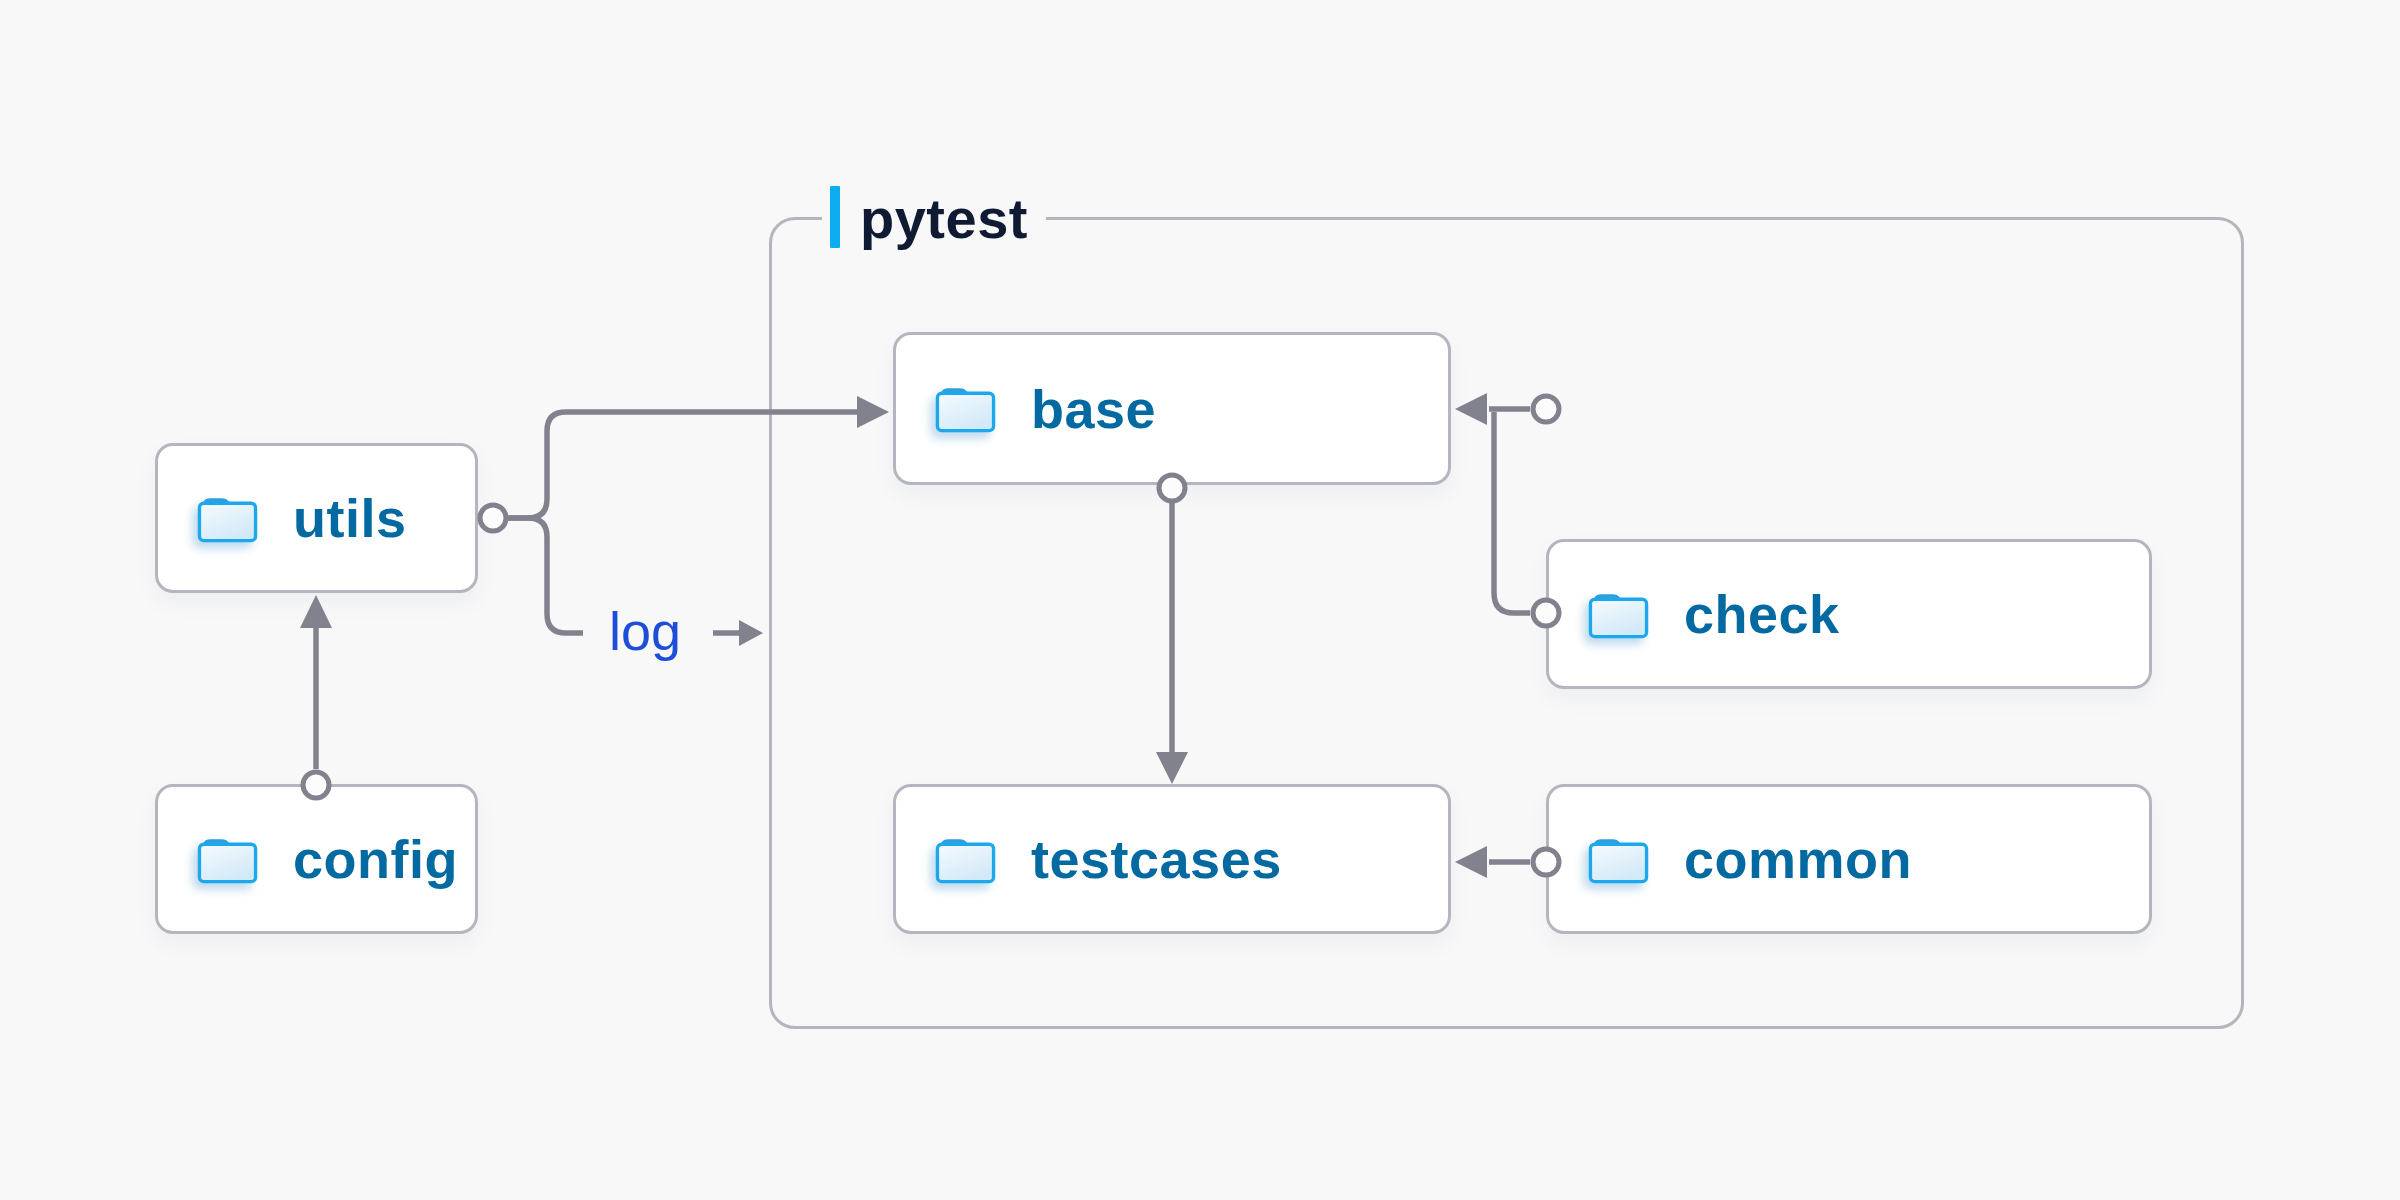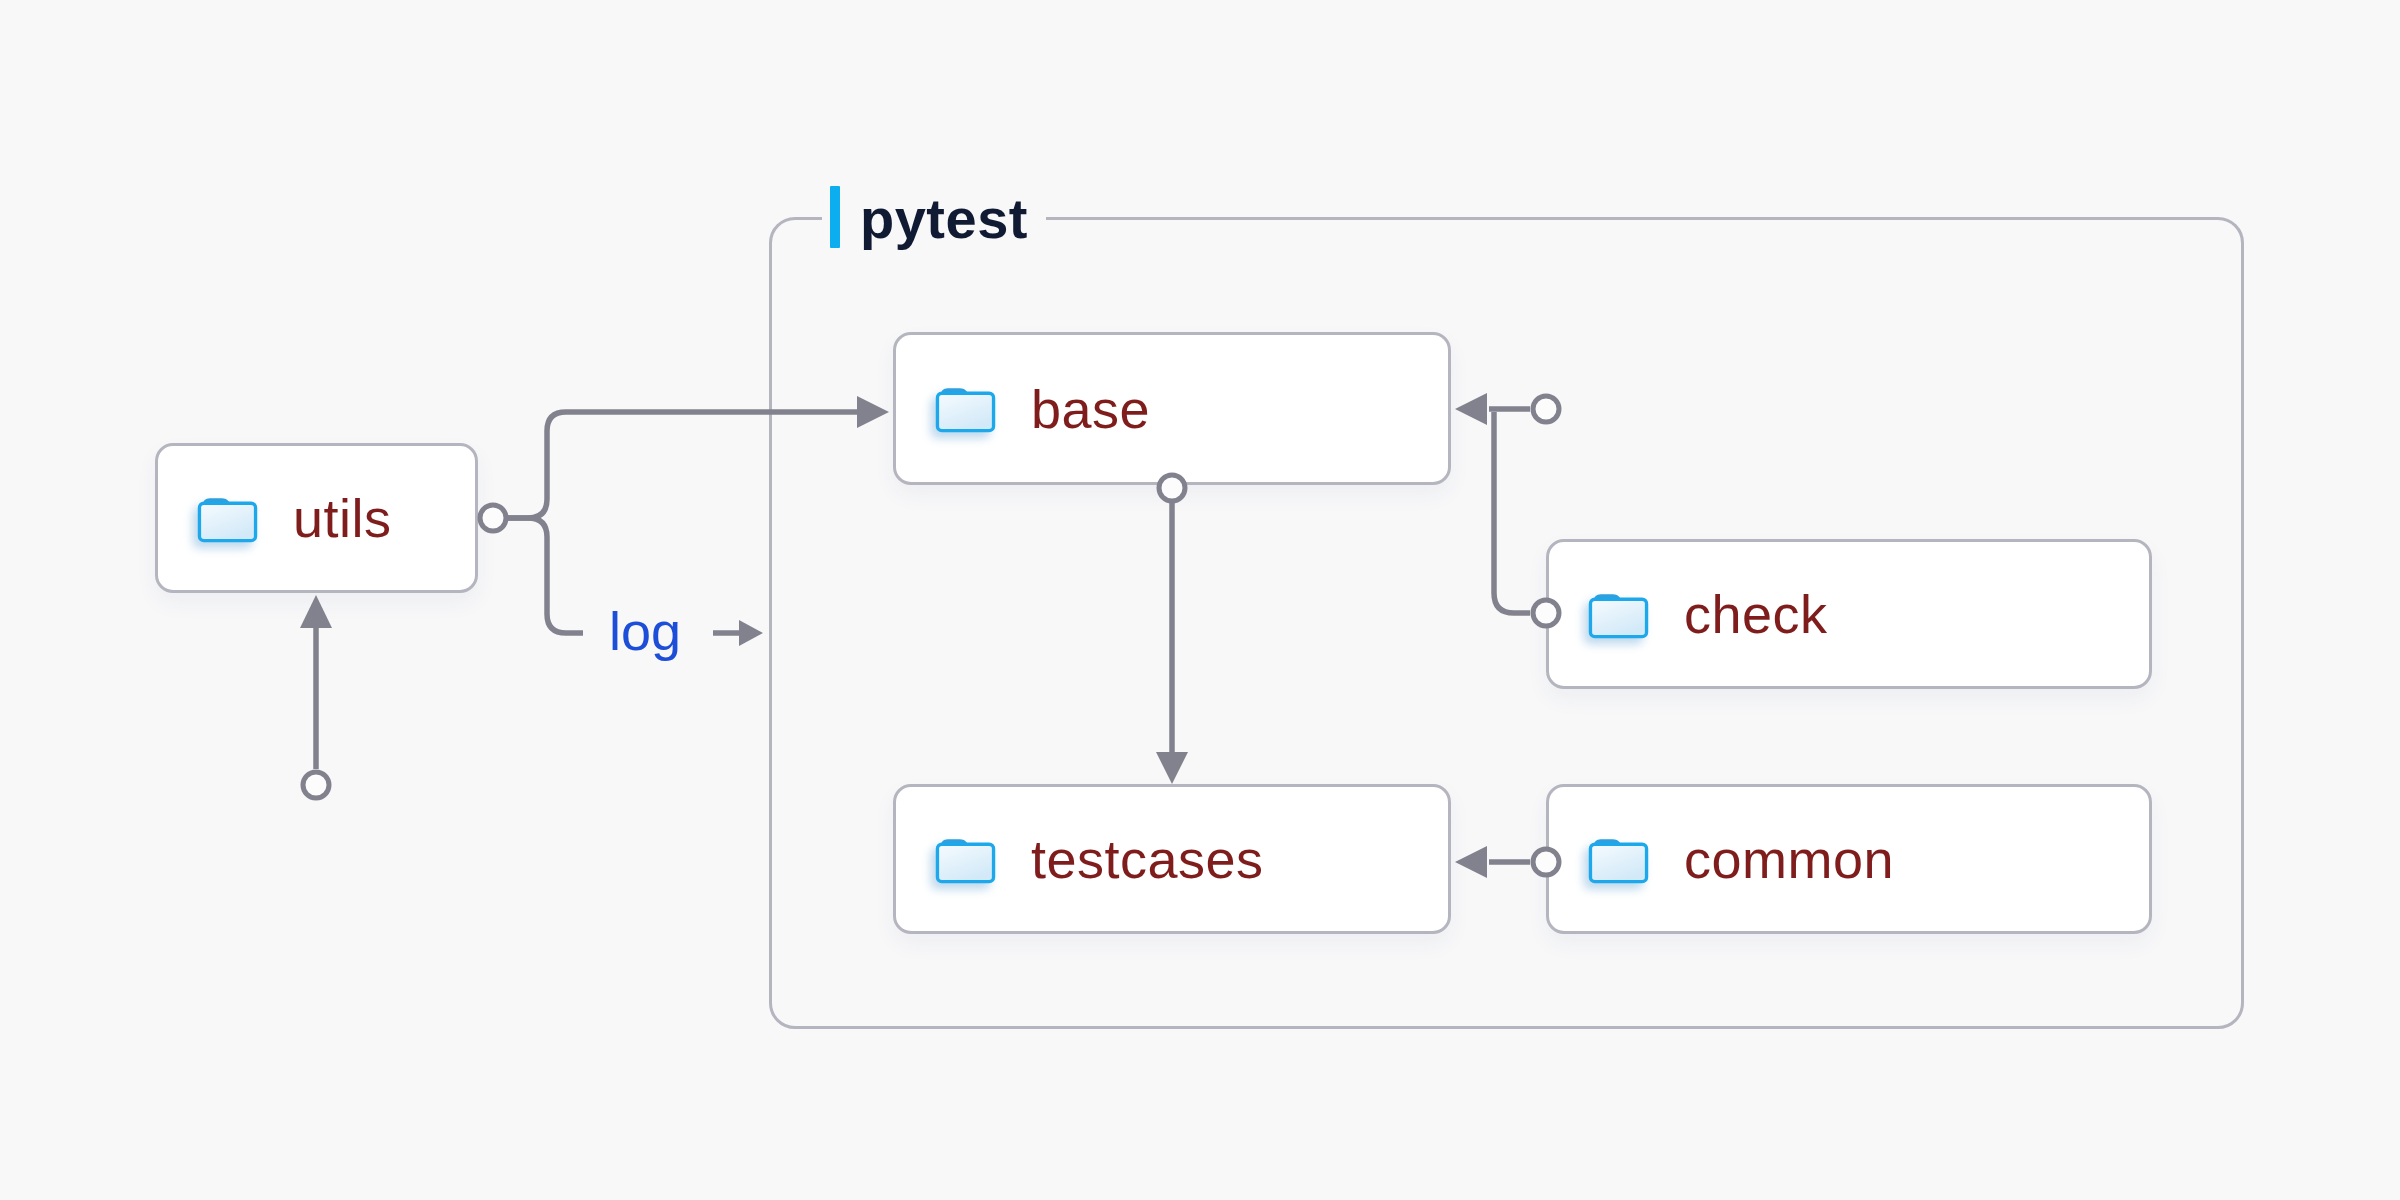--- a/index.html
+++ b/index.html
@@ -12,21 +12,21 @@
   .group-label { position:absolute; left:50px; top:-34px; height:66px;
                  display:flex; align-items:flex-start; gap:20px;
                  background:#f8f8f9; padding:0 18px 0 8px; }
   .accent-bar { width:10px; height:62px; background:#0caeef; border-radius:1px; }
   .group-title { font-size:56px; font-weight:700; color:#101b33; letter-spacing:.5px; }
 
   
   .node { position:absolute; background:#ffffff; border:3px solid #b5b5c0; border-radius:18px;
           display:flex; align-items:center; padding-left:38px; gap:34px;
           box-shadow:0 10px 22px rgba(30,60,110,.05); z-index:2; }
-  .node-label { font-size:54px; font-weight:400; color:#7f1d1d; letter-spacing:.5px; }
+  .node-label { font-size:54px; font-weight:700; color:#0369a1; letter-spacing:.5px; }
   .folder { width:63px; height:53px; flex:0 0 auto;
             filter:drop-shadow(-5px 6px 5px rgba(110,170,215,.45)); }
 
   
   .edge-layer { position:absolute; left:0; top:0; width:2400px; height:1200px;
                 z-index:3; pointer-events:none; }
   .edge { stroke:#82828e; stroke-width:5.5; fill:none; }
   .arrow { fill:#82828e; stroke:none; }
   .port { fill:#fcfcfd; stroke:#82828e; stroke-width:5; }
 
@@ -58,20 +58,26 @@
     </div>
   </div>
 
   <div class="node" style="left:155px; top:443px; width:323px; height:150px">
     <svg class="folder" viewBox="0 0 64 53">
         <use href="#folder-sym"></use>
       </svg>
     <span class="node-label">utils</span>
   </div>
 
+  <div class="node" style="left:155px; top:784px; width:323px; height:150px">
+    <svg class="folder" viewBox="0 0 64 53">
+        <use href="#folder-sym"></use>
+      </svg>
+    <span class="node-label">config</span>
+  </div>
 
   <div class="node" style="left:893px; top:332px; width:558px; height:153px">
     <svg class="folder" viewBox="0 0 64 53">
         <use href="#folder-sym"></use>
       </svg>
     <span class="node-label">base</span>
   </div>
 
   <div class="node" style="left:893px; top:784px; width:558px; height:150px">
     <svg class="folder" viewBox="0 0 64 53">

